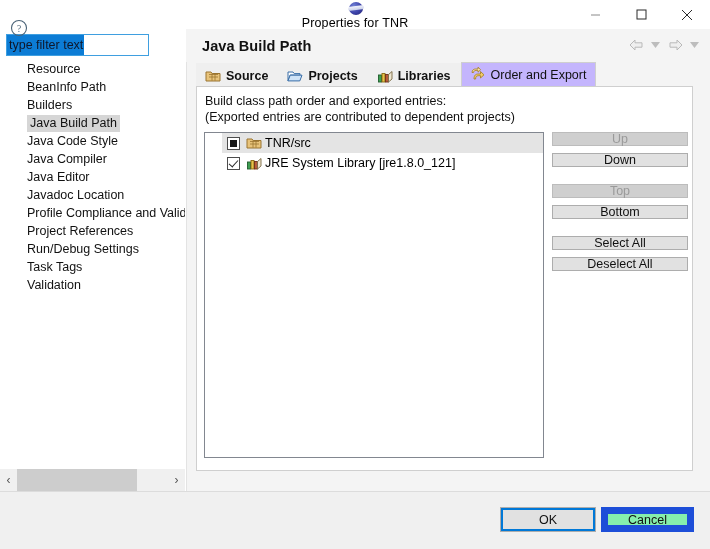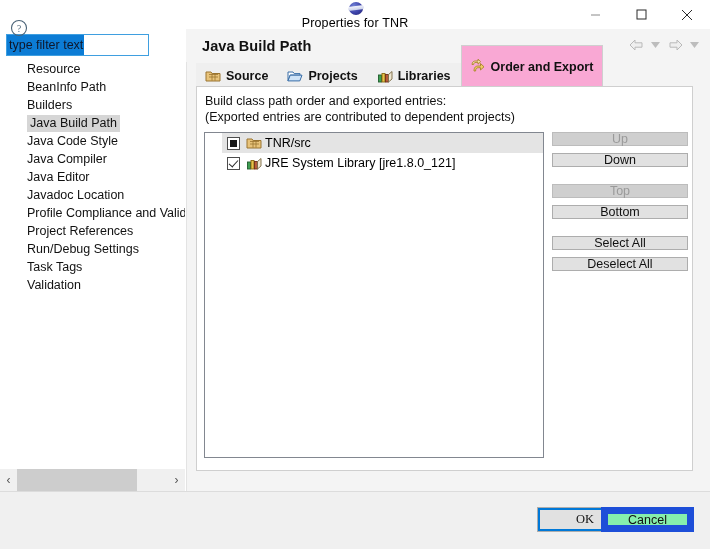--- a/index.html
+++ b/index.html
@@ -161,24 +161,24 @@
     font-size: 12.5px;
     background: #efefef;
     border: 1px solid transparent;
     border-bottom: none;
     color: #111;
     gap: 5px;
     white-space: nowrap;
     font-weight: bold;
   }
   .tab.active {
-    background: #f9a8d4;
+    background: #c4b5fd;
     border-color: #cfcfcf;
-    height: 42px;
-    font-weight: bold;
+    height: 25px;
+    font-weight: normal;
   }
   .tab .ticon { width: 16px; height: 16px; flex: none; display:block; }
 
   .tabcontent {
     position: absolute; left: 0; top: 24px;
     width: 497px; height: 385px;
     background: #ffffff;
     border: 1px solid #cfcfcf;
   }
 
@@ -259,23 +259,23 @@
     width: 18px; height: 18px;
   }
   .okbtn {
     position: absolute; left: 500px; top: 507px;
     width: 96px; height: 25px;
     background: #e1e1e1;
     border: 1px solid #adadad;
     outline: 2px solid #0078d7;
     outline-offset: -3px;
     font-size: 12.5px;
-    font-family: Liberation Serif, serif;
-    color: #111;
-    display: flex; align-items: center; justify-content: center; margin-left: 37px;
+    font-family: Liberation Sans, sans-serif;
+    color: #111;
+    display: flex; align-items: center; justify-content: center;
   }
   .cancelbtn {
     position: absolute; left: 601px; top: 507px;
     width: 93px; height: 25px;
     background: #86efac;
     border: 7px solid #1d4ed8;
     font-size: 12.5px;
     font-family: "Liberation Sans", sans-serif;
     color: #111;
     display: flex; align-items: center; justify-content: center;

